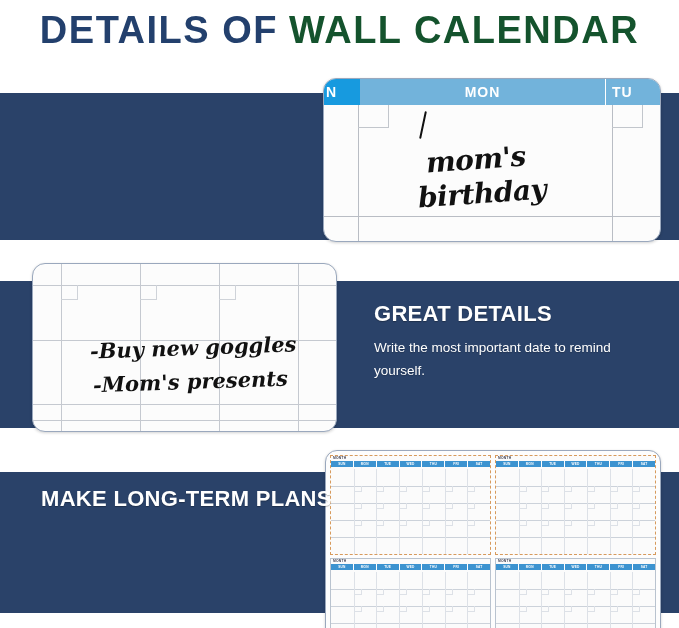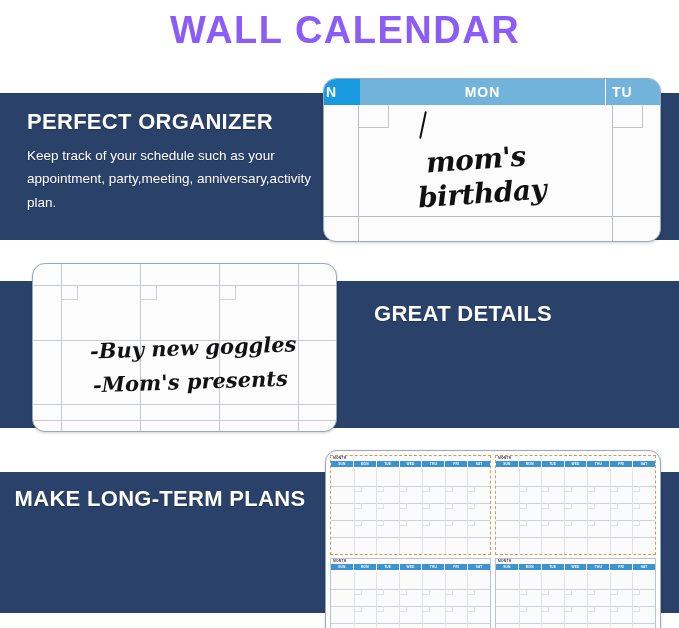--- a/index.html
+++ b/index.html
@@ -15,21 +15,21 @@
   
   .title{
     position:absolute;left:0;top:0;width:679px;height:60px;
     display:flex;align-items:center;justify-content:center;
     letter-spacing:1.5px;
   }
   .title span{
     font-size:38px;font-weight:bold;line-height:1;
   }
   .title .t-dark{color:#23406d;}
-  .title .t-light{color:#8b5cf6;margin-left:11px;}
+  .title .t-light{color:#14532d;margin-left:11px;}
 
   
   .band{
     position:absolute;background:#2a4269;
   }
   .band-1{left:0;top:93px;width:679px;height:147px;}
   .band-2{left:0;top:281px;width:679px;height:147px;}
   .band-3{left:0;top:472px;width:679px;height:141px;}
 
   .band-txt{position:absolute;color:#ffffff;}
@@ -38,21 +38,21 @@
     margin:0 0 10px 0;line-height:1.1;
     text-shadow:0 1px 1px rgba(0,0,0,.28);
   }
   .band-txt .bd{
     font-size:13.5px;line-height:1.72;margin:0;font-weight:normal;
     text-shadow:0 1px 1px rgba(0,0,0,.22);
   }
 
   .txt-1{left:27px;top:110px;width:290px;}
   .txt-2{left:374px;top:302px;width:290px;}
-  .txt-3{left:10px;top:487px;width:300px;text-align:center;}
+  .txt-3{left:41px;top:487px;width:300px;}
 
   
   .card{
     position:absolute;background:#fcfcfc;
     border:1.4px solid #9aa8bd;border-radius:13px;
     overflow:hidden;box-shadow:0 1px 3px rgba(0,0,0,.18);
   }
 
   
   .card-1{left:323px;top:78px;width:336px;height:162px;}
@@ -110,20 +110,21 @@
   .q-cells .hl{position:absolute;left:0;right:0;height:1px;background:#ccd2da;}
   .q-cells .vl{position:absolute;top:0;bottom:0;width:1px;background:#dde1e7;}
   .q-cells .dbox{position:absolute;width:7px;height:5px;border-right:1px solid #dde1e7;border-bottom:1px solid #dde1e7;}
 </style>
 </head>
 <body>
 
 <div id="page">
 
   <div class="title">
+    <span class="t-dark">DETAILS OF</span>
     <span class="t-light">WALL CALENDAR</span>
   </div>
 
   <div class="band band-1"></div>
 
   <div class="card card-1">
     <div class="c1-head">
       <div class="dcell d-sun">N</div>
       <div class="dcell d-mon">MON</div>
       <div class="dcell d-tue">TU</div>
@@ -134,24 +135,20 @@
       <div class="h" style="top:111px;"></div>
       <div class="datebox" style="left:34px;top:0;"></div>
       <div class="datebox" style="left:288px;top:0;"></div>
       <div class="tickmark"></div>
       <div class="hand hand-1">mom's</div>
       <div class="hand hand-2">birthday</div>
     </div>
 
   </div>
 
-  <div class="band-txt txt-1">
-    <p class="hd">PERFECT ORGANIZER</p>
-    <p class="bd">Keep track of your schedule such as your appointment, party,meeting, anniversary,activity plan.</p>
-  </div>
 
   <div class="band band-2"></div>
 
   <div class="card card-2">
     <div class="c2-grid">
       <div class="v" style="left:28px;"></div>
       <div class="v" style="left:107px;"></div>
       <div class="v" style="left:186px;"></div>
       <div class="v" style="left:265px;"></div>
       <div class="h" style="top:21px;"></div>
@@ -161,20 +158,21 @@
       <div class="datebox" style="left:28px;top:21px;"></div>
       <div class="datebox" style="left:107px;top:21px;"></div>
       <div class="datebox" style="left:186px;top:21px;"></div>
       <div class="hand hand-3">-Buy new goggles</div>
       <div class="hand hand-4">-Mom's presents</div>
     </div>
   </div>
 
   <div class="band-txt txt-2">
     <p class="hd">GREAT DETAILS</p>
+    <p class="bd">Write the most important date to remind yourself.</p>
   </div>
 
   <div class="band band-3"></div>
 
   <div class="card card-3">
     <div class="q-wrap">
       <div class="q-row q-row-top">
         <div class="q-month dashed">
           <div class="q-label">MONTH</div>
           <div class="q-dow">

